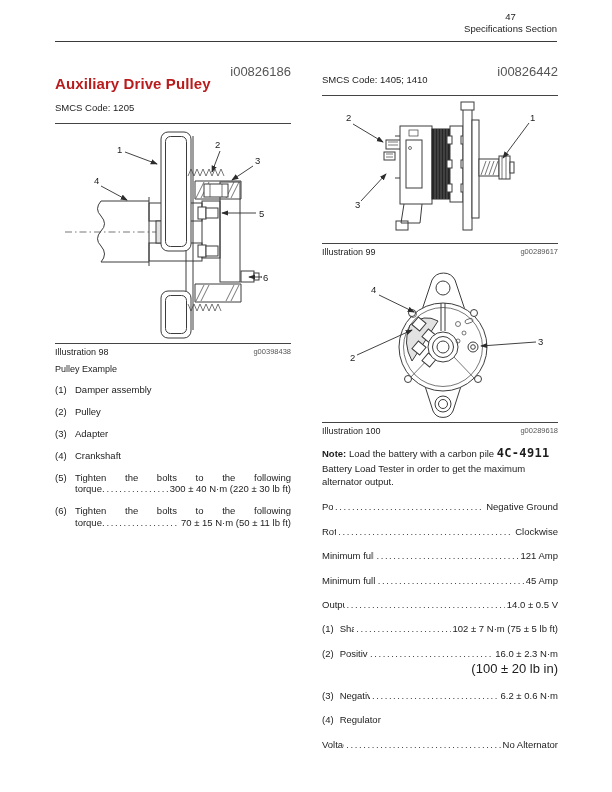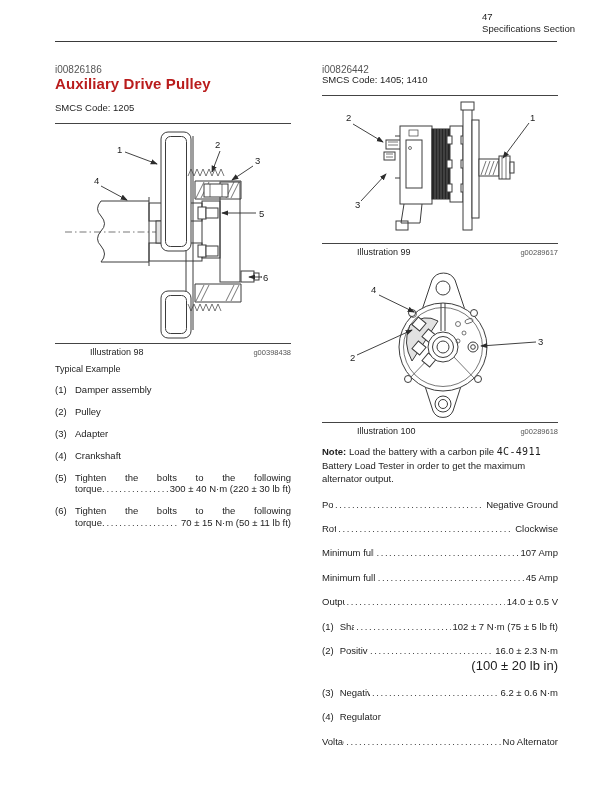--- a/index.html
+++ b/index.html
@@ -1,50 +1,50 @@
 <!DOCTYPE html>
 <html><head>
 <meta charset="utf-8">
 <style>
   html,body{margin:0;padding:0;background:#ffffff;}
   .page{
     position:relative;width:612px;height:792px;background:#fff;
     font-family:"Liberation Sans", sans-serif;color:#1c1c1c;overflow:hidden;
   }
   
-  .page-header{position:absolute;top:11px;right:37px;text-align:left;font-size:9.5px;line-height:1.3;}
+  .page-header{position:absolute;top:11px;right:55px;text-align:center;font-size:9.5px;line-height:1.3;}
   .header-rule{position:absolute;top:41px;left:55px;width:502px;border-top:1.3px solid #3a3a3a;}
   
   .col{position:absolute;top:64px;width:236px;}
   .col-left{left:55px;}
   .col-right{left:322px;}
-  .doc-code{text-align:left;font-size:10px;color:#555;height:10px;}
+  .doc-code{text-align:right;font-size:13px;color:#555;height:10px;}
   h1{font-size:15px;margin:1px 0 10px 0;letter-spacing:.1px;color:#b91c1c;}
   .smcs{font-size:9.5px;margin:0 0 10px 0;}
   .smcs b{font-weight:normal;}
   .col-rule{border-top:1px solid #444;margin:0;}
   
   .figure svg{display:block;}
   .fig-rule{border-top:.9px solid #444;margin-top:1px;}
-  .fig-caption{display:flex;justify-content:space-between;align-items:flex-end;margin-top:3px;margin-left:35px;}
+  .fig-caption{display:flex;justify-content:space-between;align-items:flex-start;margin-top:3px;}
   .fig-caption .cap{font-size:9px;}
   .fig-caption .code{font-size:7.5px;color:#555;}
   .subcaption{font-size:9px;margin-top:7px;}
   
   .list-item{display:flex;font-size:9.5px;line-height:1.25;margin-top:10px;}
   .li-num{flex:0 0 20px;}
   .li-body{flex:1 1 auto;min-width:0;}
   .just{text-align:justify;text-align-last:justify;}
   .leader-row{display:flex;align-items:baseline;white-space:nowrap;}
   .dots{flex:1 1 auto;overflow:hidden;white-space:nowrap;margin:0 2px;color:#333;}
   .dots::after{content:"......................................................................................................";letter-spacing:1.6px;}
   
   .note{font-size:9.5px;line-height:1.4;margin-top:9px;}
   .note b{font-weight:bold;}
-  .part-no{font-family:"DejaVu Sans Mono", monospace;font-weight:normal;font-size:10px;letter-spacing:.3px;}
+  .part-no{font-family:"DejaVu Sans Mono", monospace;font-weight:bold;font-size:12px;letter-spacing:.3px;}
   .spec-row{display:flex;align-items:baseline;font-size:9.5px;line-height:1.2;margin-top:13px;white-space:nowrap;}
   .spec-num{flex:0 0 auto;margin-right:6px;}
   .spec-label{flex:0 1 auto;overflow:hidden;}
   .spec-value{flex:0 0 auto;text-align:right;}
   .spec-value2{font-size:13px;text-align:right;margin-top:2px;line-height:1.2;}
   
   .lw{stroke:#3c3c3c;stroke-width:1;fill:none;}
   .lwf{stroke:#3c3c3c;stroke-width:1;fill:#ffffff;}
   .lwg{stroke:#3c3c3c;stroke-width:1;fill:#e2e2e2;}
   .thin{stroke:#3c3c3c;stroke-width:.7;fill:none;}
@@ -128,21 +128,21 @@
         <text class="callout-txt" x="204" y="93">5</text>
         <path class="callout-line" d="M201,89 L167,89" marker-end="url(#ah)"></path>
         <text class="callout-txt" x="208" y="157">6</text>
         <path class="callout-line" d="M206,153 L207,153 L194,153" marker-end="url(#ah)"></path>
       </svg>
       <div class="fig-rule"></div>
       <div class="fig-caption">
         <span class="cap">Illustration 98</span>
         <span class="code">g00398438</span>
       </div>
-      <div class="subcaption">Typical Example</div>
+      <div class="subcaption">Pulley Example</div>
     </div>
 
     <div style="margin-top:4px;">
       <div class="list-item">
         <span class="li-num">(1)</span>
         <span>Damper assembly</span>
       </div>
       <div class="list-item">
         <span class="li-num">(2)</span>
         <span>Pulley</span>
@@ -308,21 +308,21 @@
         <span class="spec-value">Negative Ground</span>
       </div>
       <div class="spec-row">
         <span class="spec-label">Rotation</span>
         <span class="dots"></span>
         <span class="spec-value">Clockwise</span>
       </div>
       <div class="spec-row">
         <span class="spec-label">Minimum full load current at 5000 rpm</span>
         <span class="dots"></span>
-        <span class="spec-value">107 Amp</span>
+        <span class="spec-value">121 Amp</span>
       </div>
       <div class="spec-row">
         <span class="spec-label">Minimum full load current at 1500 rpm</span>
         <span class="dots"></span>
         <span class="spec-value">45 Amp</span>
       </div>
       <div class="spec-row">
         <span class="spec-label">Output voltage</span>
         <span class="dots"></span>
         <span class="spec-value">14.0 ± 0.5 V</span>

